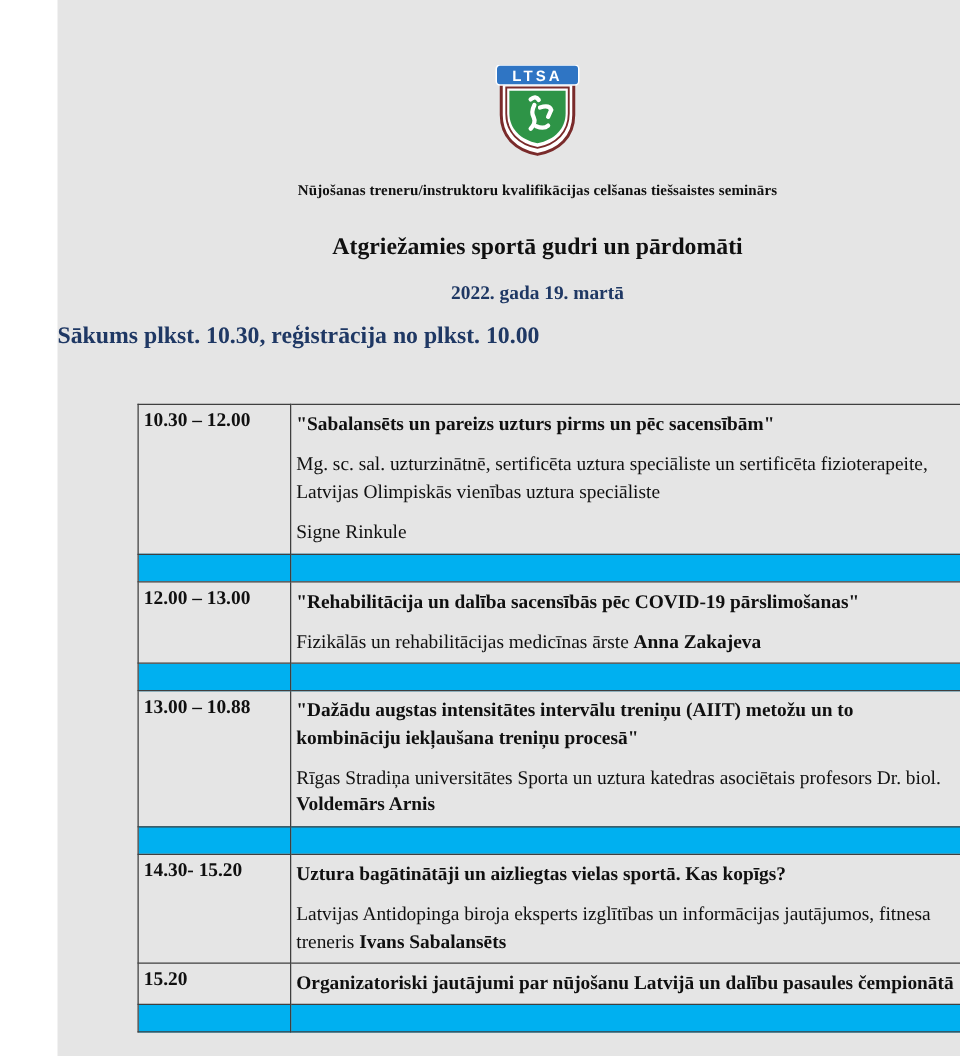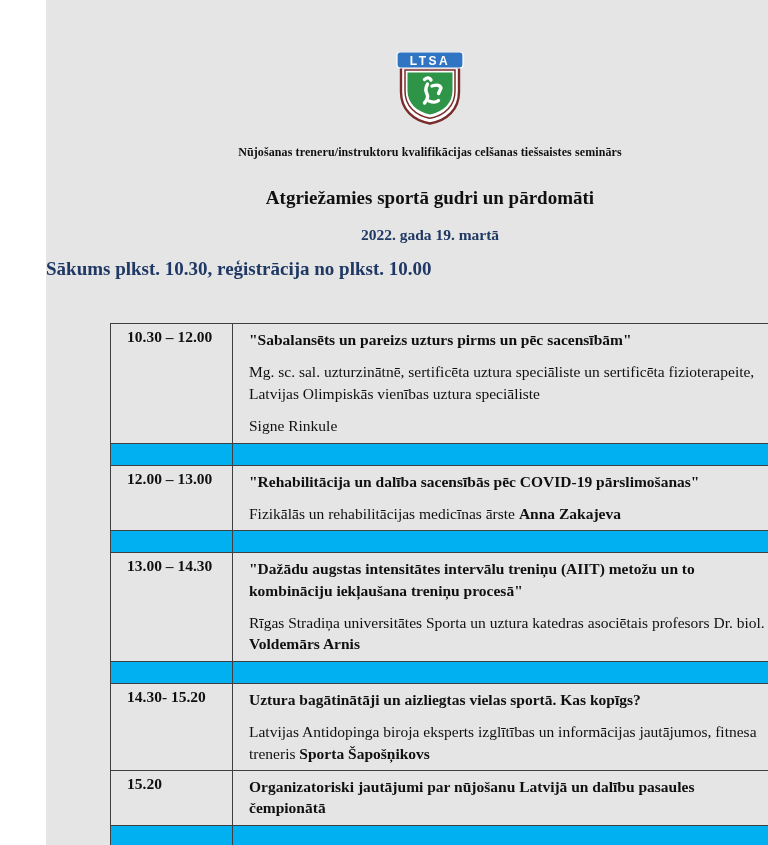--- a/index.html
+++ b/index.html
@@ -46,21 +46,21 @@
   table.agenda {
     border-collapse:collapse;
     table-layout:fixed;
     width:671px;
     margin:43px 0 0 64px;
   }
   table.agenda td {
     border:1px solid var(--border);
     vertical-align:top;
     font-size:15.5px;
-    padding:2px 10px 6px 16px;
+    padding:2px 10px 6px 4px;
     line-height:1.38;
   }
   td.time { width:122px; font-weight:bold; padding-left:11px; white-space:nowrap; }
   tr.head td { background:var(--table-header-bg); font-weight:bold; padding:3px 10px; }
   tr.sep td { background:var(--separator-blue); height:22px; padding:0; }
   .s-title  { font-weight:bold; margin-top:3px; }
   .s-desc   { margin-top:11px; }
   .s-speaker{ margin-top:11px; font-weight:normal; }
   .inline-speaker { font-weight:bold; }
 
@@ -116,37 +116,37 @@
           <p class="s-desc"><span>Fizikālās un rehabilitācijas medicīnas ārste </span><span class="inline-speaker">Anna Zakajeva</span></p>
         </td>
       </tr>
 
       <tr class="sep">
         <td></td>
         <td></td>
       </tr>
 
       <tr>
-        <td class="time">13.00 – 14.30</td>
+        <td class="time">13.00 – 10.88</td>
         <td>
           <p class="s-title">"Dažādu augstas intensitātes intervālu treniņu (AIIT) metožu un to kombināciju iekļaušana treniņu procesā"</p>
           <p class="s-desc"><span>Rīgas Stradiņa universitātes Sporta un uztura katedras asociētais profesors Dr. biol. </span><span class="inline-speaker">Voldemārs Arnis</span></p>
         </td>
       </tr>
 
       <tr class="sep">
         <td></td>
         <td></td>
       </tr>
 
       <tr>
         <td class="time">14.30- 15.20</td>
         <td>
           <p class="s-title">Uztura bagātinātāji un aizliegtas vielas sportā. Kas kopīgs?</p>
-          <p class="s-desc"><span>Latvijas Antidopinga biroja  eksperts izglītības un informācijas jautājumos, fitnesa treneris </span><span class="inline-speaker">Sporta Šapošņikovs</span></p>
+          <p class="s-desc"><span>Latvijas Antidopinga biroja  eksperts izglītības un informācijas jautājumos, fitnesa treneris </span><span class="inline-speaker">Ivans Sabalansēts</span></p>
         </td>
       </tr>
 
       <tr>
         <td class="time">15.20</td>
         <td>
           <p class="s-title">Organizatoriski jautājumi par nūjošanu Latvijā un dalību pasaules čempionātā</p>
         </td>
       </tr>
 

